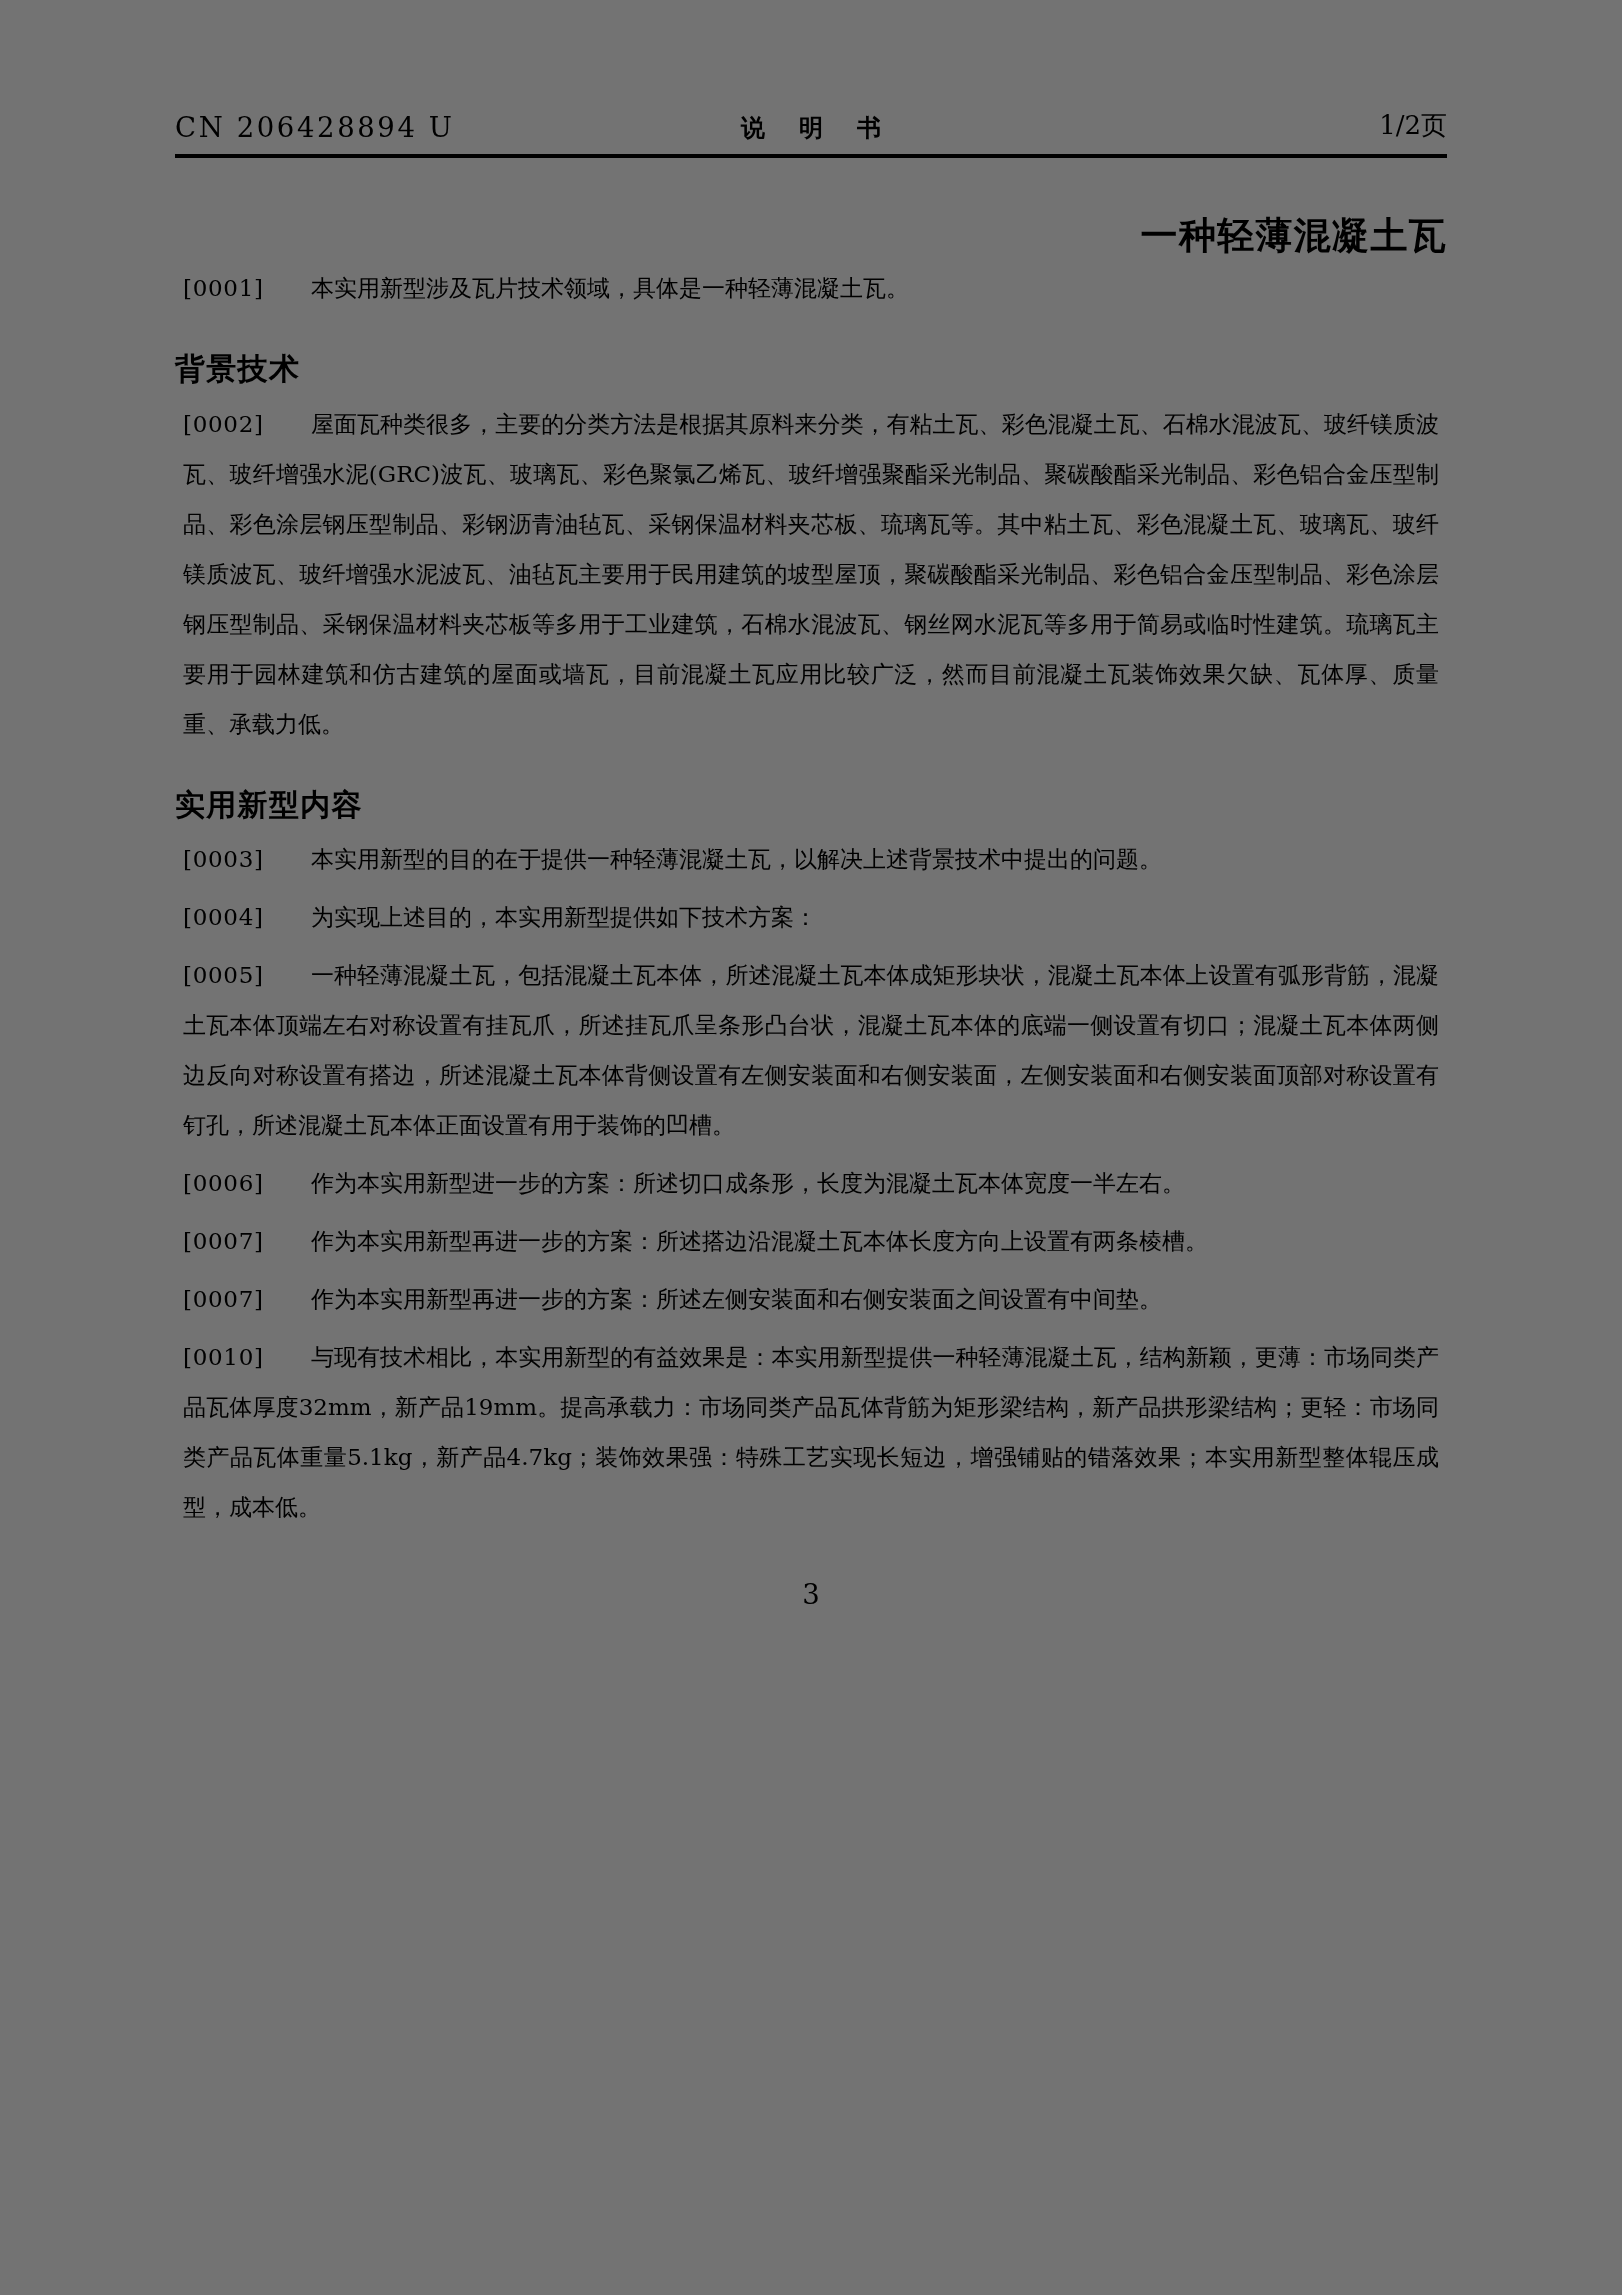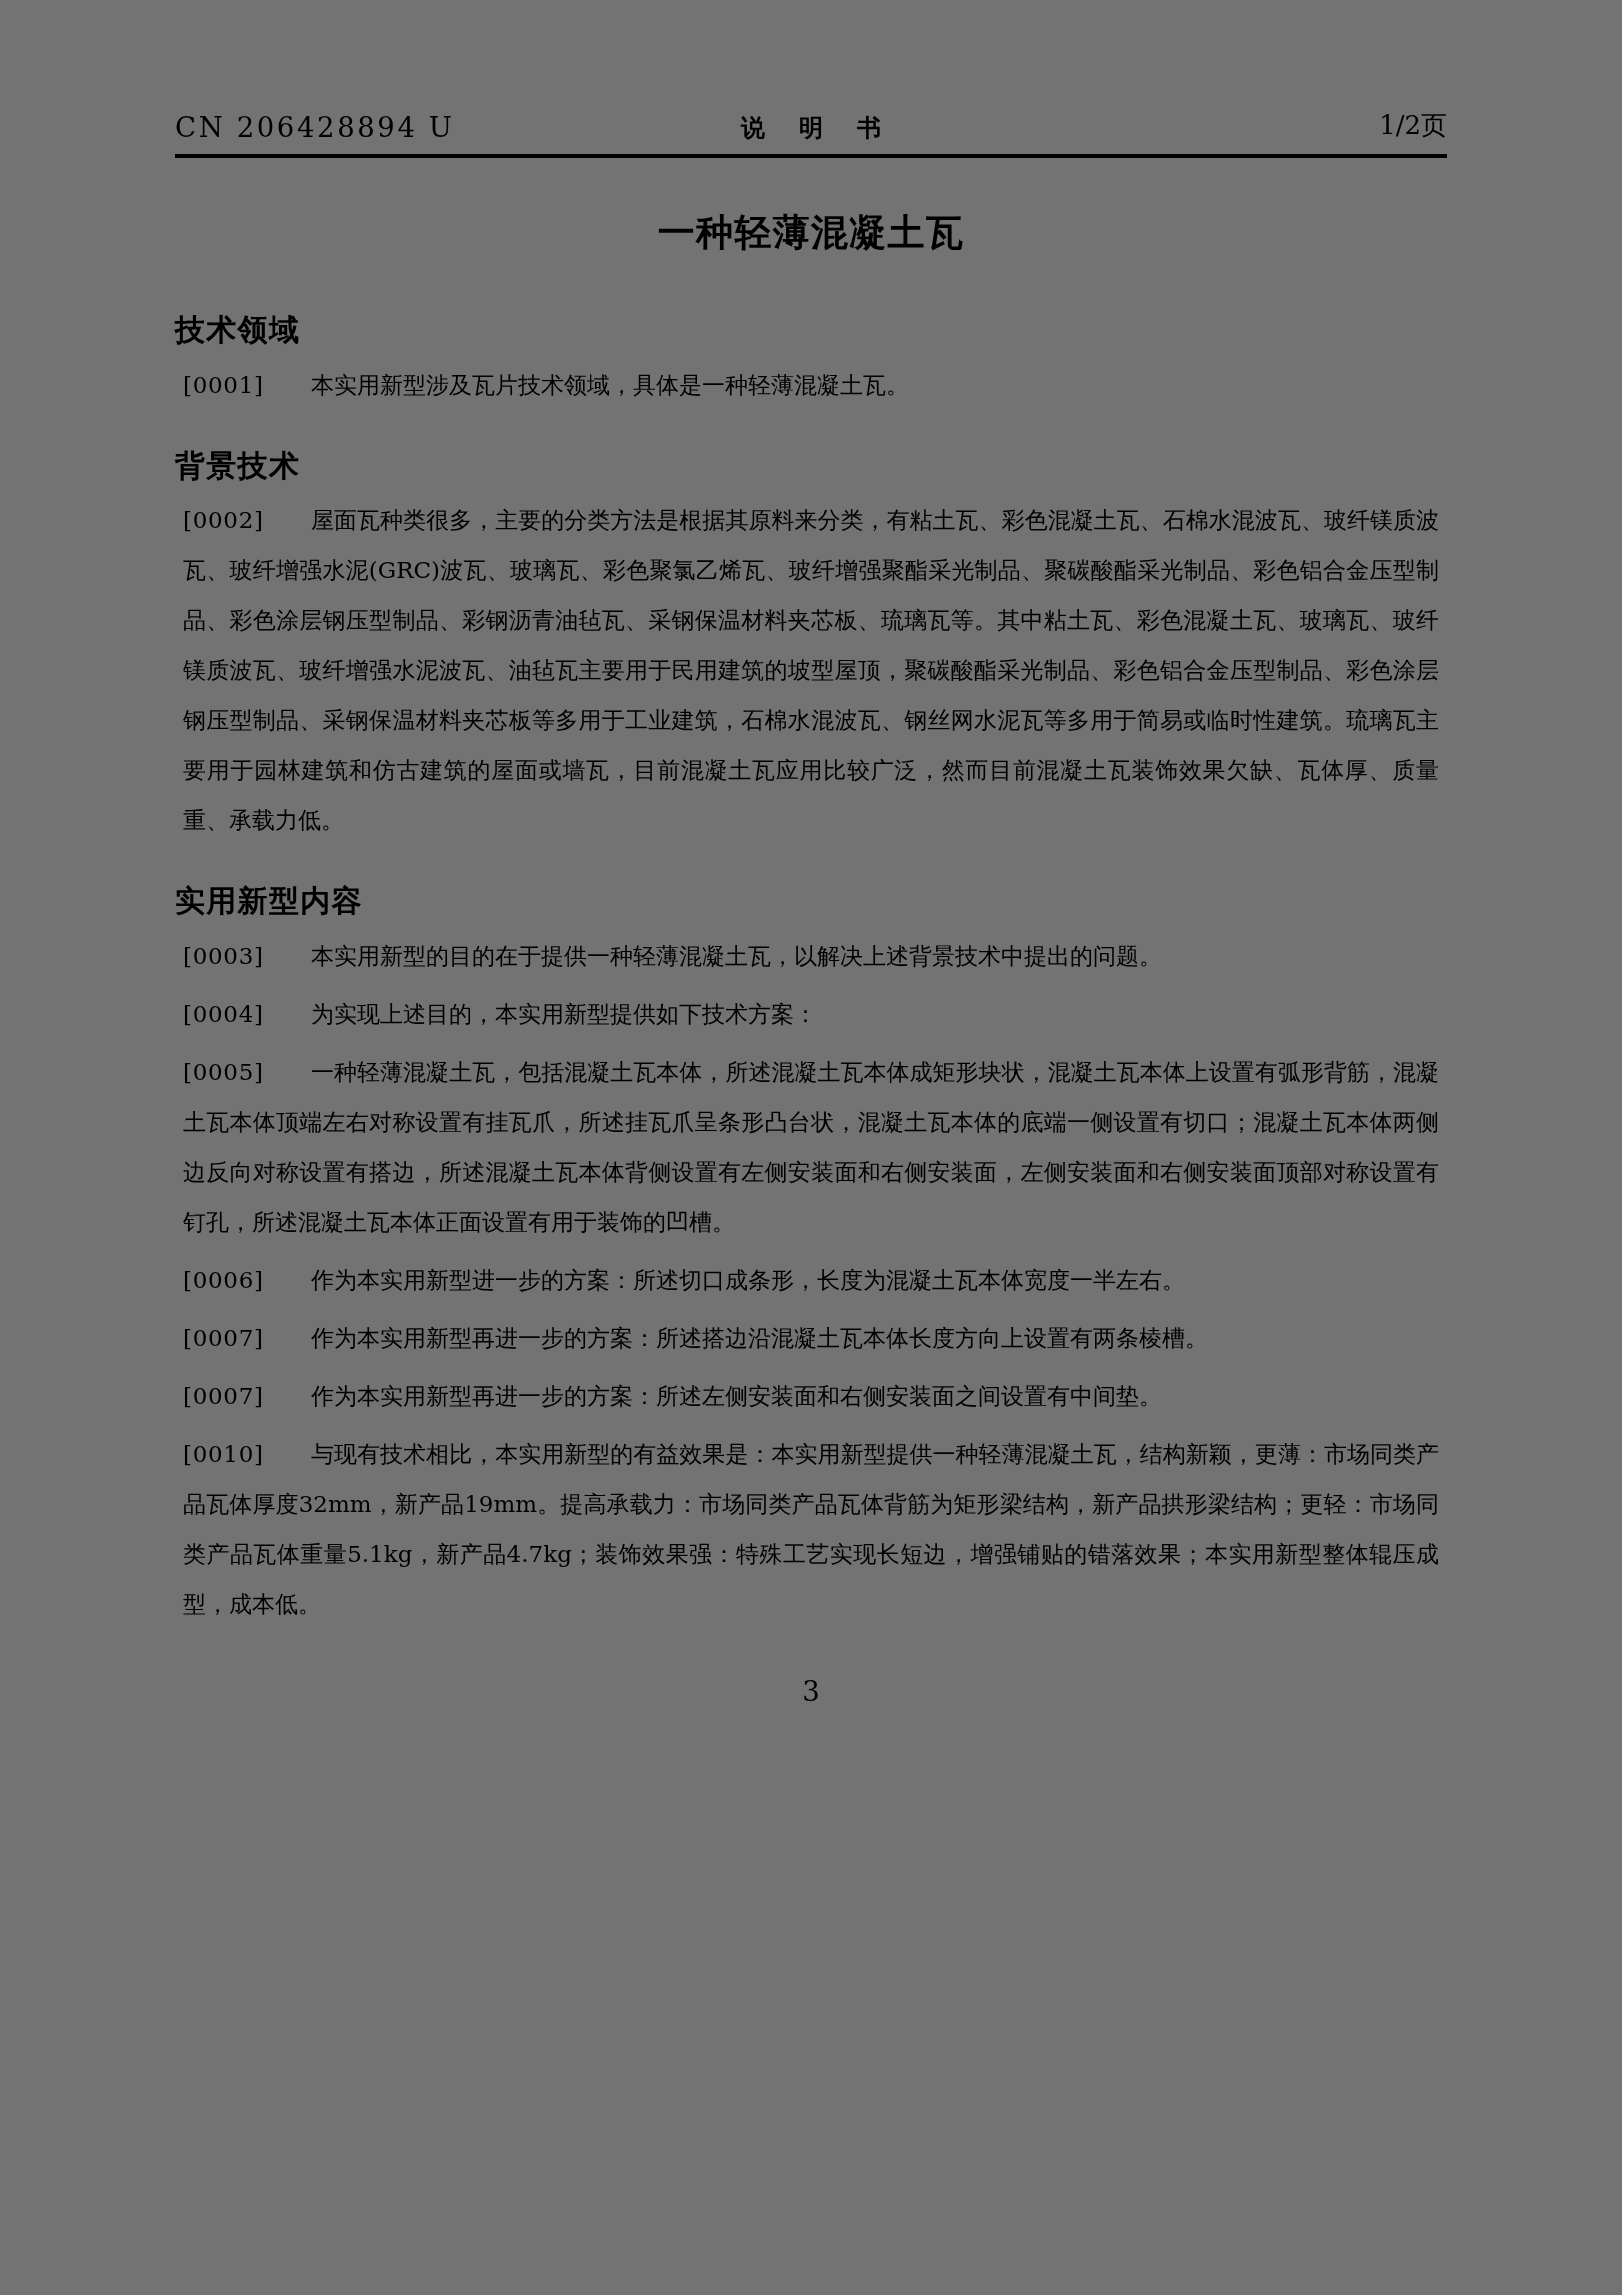--- a/index.html
+++ b/index.html
@@ -51,25 +51,25 @@
     white-space: nowrap;
   }
   .header-rule {
     margin-top: 10.5px;
     height: 4.6px;
     background: #000;
   }
   
   .doc-title {
     margin: 58px 0 0 0;
-    font-family: Liberation Mono, monospace;
+    font-family: Liberation Serif, serif;
     font-size: 37px;
     font-weight: bold;
     line-height: 39px;
-    text-align: center;
+    text-align: right;
     letter-spacing: 1.3px;
   }
   
   .section h2 {
     margin: 37px 0 10.5px 0;
     font-family: "DejaVu Sans", "Liberation Sans", sans-serif;
     font-size: 30px;
     font-weight: bold;
     line-height: 38px;
     letter-spacing: 1.3px;
@@ -105,21 +105,20 @@
       <span class="doc-type">说明书</span>
       <span class="page-indicator">1/2页</span>
     </div>
 
     <div class="header-rule"></div>
 
     <h1 class="doc-title">一种轻薄混凝土瓦</h1>
 
     <div id="sections">
         <section class="section">
-          <h2>技术领域</h2>
           <p><span class="para-num">[0001]</span><span>本实用新型涉及瓦片技术领域，具体是一种轻薄混凝土瓦。</span></p>
         </section>
         <section class="section">
           <h2>背景技术</h2>
           <p><span class="para-num">[0002]</span><span>屋面瓦种类很多，主要的分类方法是根据其原料来分类，有粘土瓦、彩色混凝土瓦、石棉水混波瓦、玻纤镁质波瓦、玻纤增强水泥(GRC)波瓦、玻璃瓦、彩色聚氯乙烯瓦、玻纤增强聚酯采光制品、聚碳酸酯采光制品、彩色铝合金压型制品、彩色涂层钢压型制品、彩钢沥青油毡瓦、采钢保温材料夹芯板、琉璃瓦等。其中粘土瓦、彩色混凝土瓦、玻璃瓦、玻纤镁质波瓦、玻纤增强水泥波瓦、油毡瓦主要用于民用建筑的坡型屋顶，聚碳酸酯采光制品、彩色铝合金压型制品、彩色涂层钢压型制品、采钢保温材料夹芯板等多用于工业建筑，石棉水混波瓦、钢丝网水泥瓦等多用于简易或临时性建筑。琉璃瓦主要用于园林建筑和仿古建筑的屋面或墙瓦，目前混凝土瓦应用比较广泛，然而目前混凝土瓦装饰效果欠缺、瓦体厚、质量重、承载力低。</span></p>
         </section>
         <section class="section">
           <h2>实用新型内容</h2>
           <p><span class="para-num">[0003]</span><span>本实用新型的目的在于提供一种轻薄混凝土瓦，以解决上述背景技术中提出的问题。</span></p>
           <p><span class="para-num">[0004]</span><span>为实现上述目的，本实用新型提供如下技术方案：</span></p>

